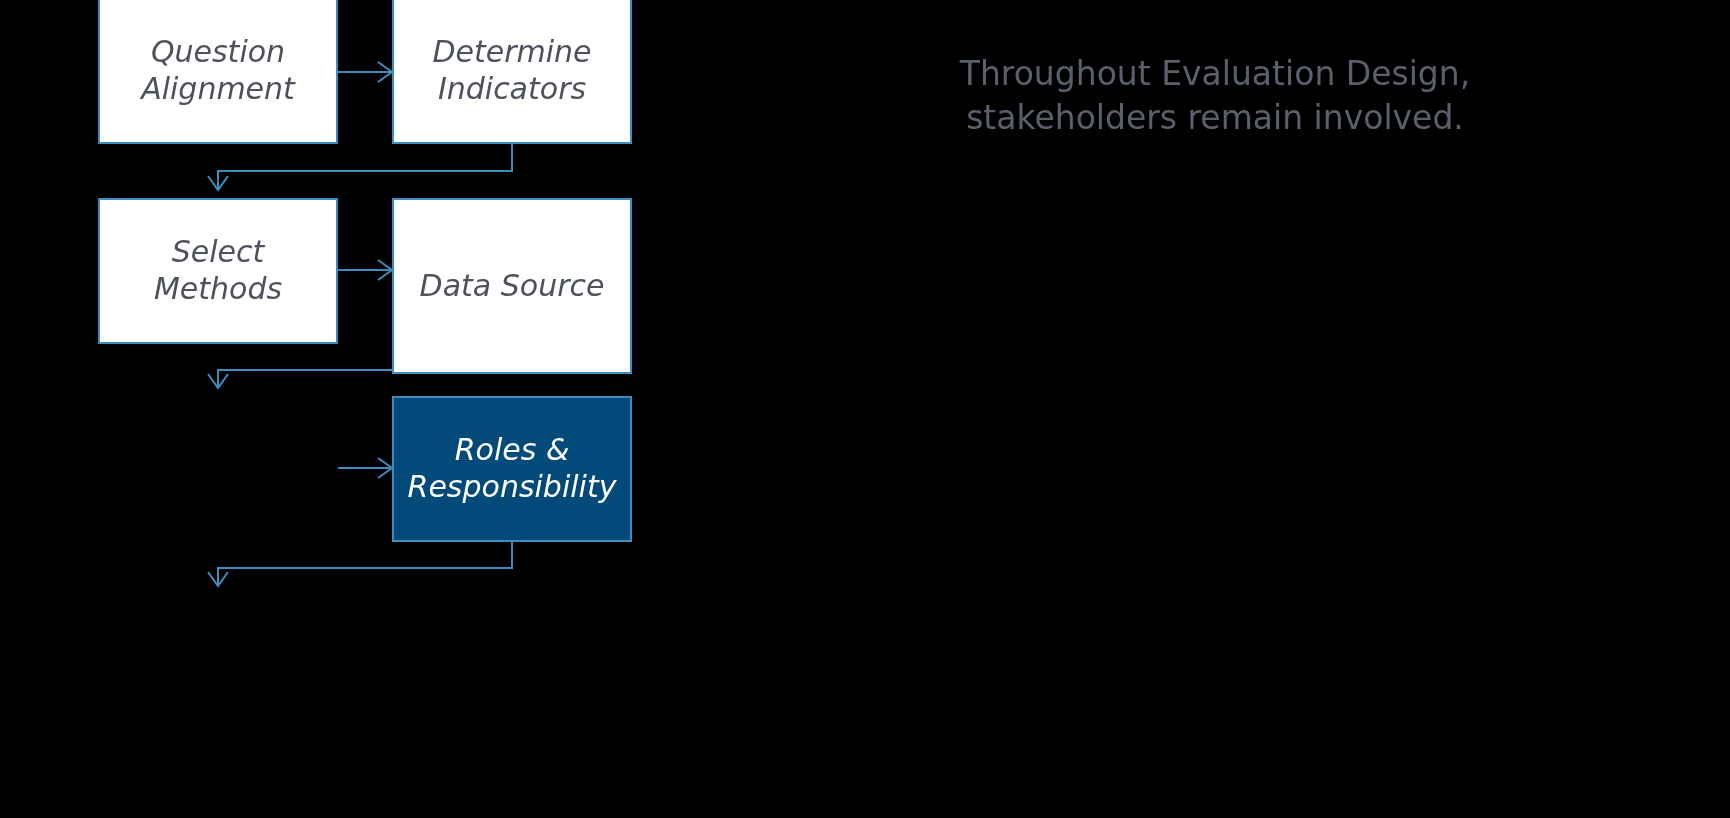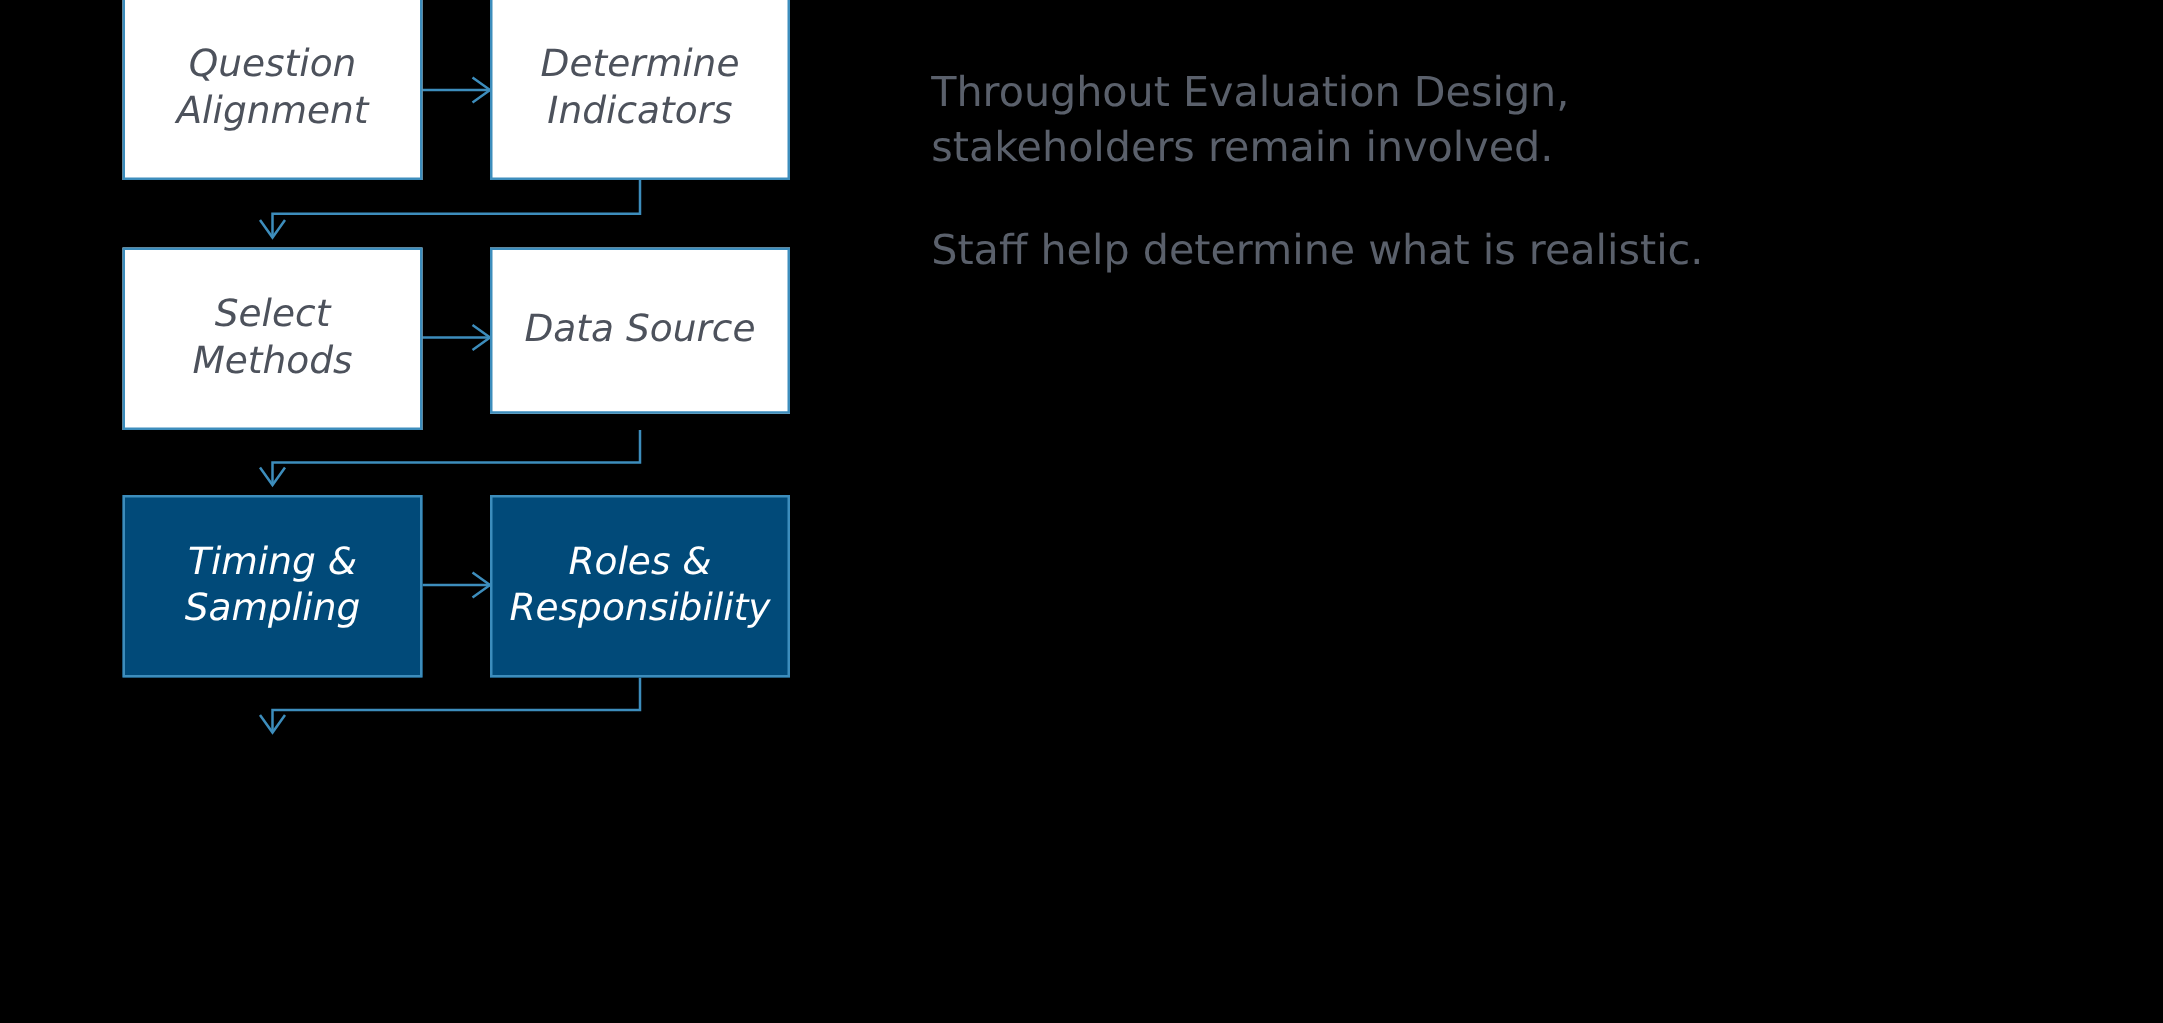--- a/index.html
+++ b/index.html
@@ -51,32 +51,32 @@
     background: #014a79;
     color: #ffffff;
     font-size: 30px;
     font-weight: 400;
   }
 
   
   #node-question-alignment   { left: 98px;  top: -2px;  width: 240px; height: 146px; }
   #node-determine-indicators { left: 392px; top: -2px;  width: 240px; height: 146px; }
   #node-select-methods       { left: 98px;  top: 198px; width: 240px; height: 146px; }
-  #node-data-source          { left: 392px; top: 198px; width: 240px; height: 133px; }
+  #node-data-source          { left: 392px; top: 198px; width: 240px; height: 176px; }
   #node-timing-sampling      { left: 98px;  top: 396px; width: 240px; height: 146px; }
   #node-roles-responsibility { left: 392px; top: 396px; width: 240px; height: 146px; }
   #node-feasibility          { left: 98px;  top: 594px; width: 240px; height: 146px; }
 
   
   #side-notes {
     position: absolute;
     left: 745px;
     top: 52px;
     width: 940px;
-    text-align: left;
+    text-align: center;
     color: #5a606b;
     font-size: 33px;
     line-height: 1.33;
   }
   .note {
     margin: 0 0 38px 0;
     white-space: pre-line;
   }
   .note:last-child { margin-bottom: 0; }
 </style>
@@ -132,30 +132,25 @@
 
   <div class="node light" id="node-select-methods">
     <span class="node-label">Select
 Methods</span>
   </div>
 
   <div class="node light" id="node-data-source">
     <span class="node-label">Data Source</span>
   </div>
 
-  <div class="node dark" id="node-timing-sampling">
-    <span class="node-label">Timing &amp;
-Sampling</span>
-  </div>
 
   <div class="node dark" id="node-roles-responsibility">
     <span class="node-label">Roles &amp;
 Responsibility</span>
   </div>
 
 
   <div id="side-notes">
     <p class="note">Throughout Evaluation Design,
 stakeholders remain involved.</p>
-    <p class="note">Staff help determine what is realistic.</p>
   </div>
 
 </div>
 
 </body></html>

